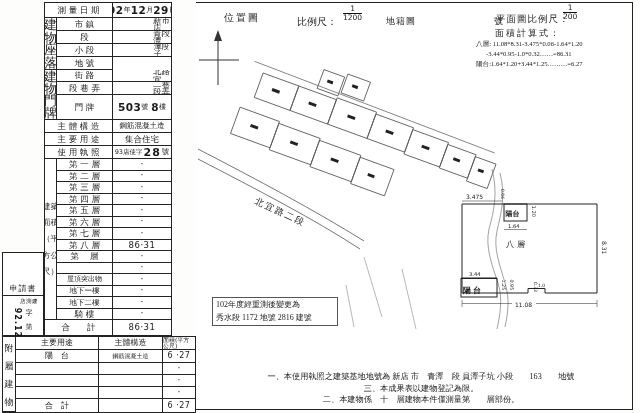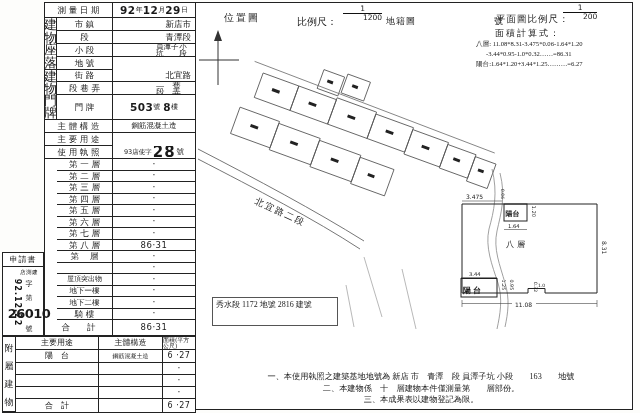--- a/index.html
+++ b/index.html
@@ -3,63 +3,63 @@
 <meta charset="utf-8">
 <style>
   html,body{margin:0;padding:0;}
   body{
     width:640px;height:413px;position:relative;background:#fdfdfb;
     font-family:"DejaVu Sans",sans-serif;color:#1a1a1a;overflow:hidden;
     -webkit-font-smoothing:antialiased;
   }
   
   #mainTable{
-    position:absolute;left:44px;top:2px;width:152px;height:334px;
+    position:absolute;left:44px;top:2px;width:128px;height:334px;
     display:grid;background:#fff;
     grid-template-columns:12px 56px 1fr;
     grid-template-rows:15px repeat(4,13px) 12px 13px 25px repeat(3,13px) repeat(14,11.5px) 1fr;
     border:1px solid #222;box-sizing:border-box;font-size:8.5px;
   }
   .gc{border-right:1px solid #222;border-bottom:1px solid #222;display:flex;
       align-items:center;justify-content:center;overflow:hidden;line-height:1;}
   .gc.val{border-right:none;}
   .gc.bb0{border-bottom:none;}
   .vlab{font-size:13px;text-align:center;word-break:break-all;
         display:block;padding-top:1px;}
   .sb{display:flex;justify-content:flex-end;width:100%;padding:0 4px;box-sizing:border-box;margin-left:39px;}
   .big{font-weight:bold;font-size:10.5px;letter-spacing:.5px;}
   .sm{font-size:7px;}
   .dot{font-size:9px;}
   .num{letter-spacing:.5px;}
   
   #appBox{position:absolute;left:2px;top:252px;width:42px;height:84px;background:#fff;
           border:1px solid #222;box-sizing:border-box;}
   #appBox .t{height:13px;border-bottom:1px solid #222;display:flex;align-items:center;
-             justify-content:center;font-size:8px;letter-spacing:1px;}
+             justify-content:center;font-size:8px;letter-spacing:1px;margin-top:29px;}
   #appBox .body{position:relative;height:69px;}
   #appStamp{position:absolute;left:-9px;top:31px;transform:rotate(90deg);
             font-weight:bold;font-size:8px;color:#111;letter-spacing:1px;white-space:nowrap;}
   #appRight{position:absolute;right:1px;top:0;width:26px;height:100%;display:flex;
             flex-direction:column;align-items:center;justify-content:space-between;padding:2px 0;box-sizing:border-box;}
   #appRight .o{font-size:5.5px;letter-spacing:.5px;}
   #appRight .z{font-size:7px;}
   #appRight .n{font-weight:bold;font-size:13px;letter-spacing:-.5px;white-space:nowrap;}
   
   #attTable{position:absolute;left:2px;top:336px;width:194px;height:77px;background:#fff;
     display:grid;grid-template-columns:13px 83px 64px 1fr;
     grid-template-rows:13px 13px 12px 12px 12px 1fr;
     border:1px solid #222;box-sizing:border-box;font-size:8px;}
   
   #panel{position:absolute;left:196px;top:2px;width:437px;height:408px;background:#fff;
          border-top:1px solid #222;border-right:1px solid #222;border-bottom:1px solid #222;
          box-sizing:border-box;}
   .abs{position:absolute;white-space:nowrap;}
   .frac{display:inline-block;text-align:center;font-size:7.5px;line-height:1.1;}
   .frac .fn{display:block;border-bottom:1px solid #111;padding:0 3px;}
-  .frac .fd{display:block;margin-left:20px;}
+  .frac .fd{display:block;}
   .serif{font-family:"Liberation Serif","DejaVu Serif",serif;}
   #calc{position:absolute;left:280px;top:36px;width:152px;font-size:6.6px;line-height:10px;
         color:#222;}
   #calc .c2{padding-left:10px;}
   #remark{position:absolute;left:16px;top:294px;width:126px;height:29px;border:1px solid #555;
           font-size:8px;line-height:12.5px;padding:1px 3px;box-sizing:border-box;color:#222;}
   #notes{position:absolute;left:18px;top:368px;width:414px;font-size:8.2px;line-height:11.5px;color:#222;text-align:center;}
   svg text{fill:#1a1a1a;}
 </style>
 </head>
@@ -123,27 +123,31 @@
   <div class="gc val" style="grid-area:8/3/9/4">
     <span class="big">503</span>
       <span class="sm">號</span>
       <span class="big" style="margin-left:3px">8</span>
       <span class="sm">樓</span>
   </div>
 
   <div class="gc" style="grid-area:9/1/10/3">主 體 構 造</div>
   <div class="gc val" style="grid-area:9/3/10/4;font-size:7.5px">鋼筋混凝土造</div>
   <div class="gc" style="grid-area:10/1/11/3">主 要 用 途</div>
+  <div class="gc val" style="grid-area:10/3/11/4">集合住宅</div>
   <div class="gc" style="grid-area:11/1/12/3">使 用 執 照</div>
   <div class="gc val" style="grid-area:11/3/12/4">
     <span style="font-size:6.5px">93店使字</span>
-      <span style="font-weight:bold;font-size:15px;letter-spacing:1px;margin:16px 1px">28</span>
+      <span style="font-weight:bold;font-size:11px;letter-spacing:1px;margin:16px 1px">28</span>
       <span style="font-size:7.5px">號</span>
   </div>
 
+  <div class="gc" style="grid-area:12/1/26/2">
+      <span class="vlab" style="line-height:16.1px;font-size:8px">建築面積（平方公尺）</span>
+    </div>
 
   <div class="gc" style="grid-area:12/2/13/3">第 一 層</div>
   <div class="gc val dot" style="grid-area:12/3/13/4">·</div>
   <div class="gc" style="grid-area:13/2/14/3">第 二 層</div>
   <div class="gc val dot" style="grid-area:13/3/14/4">·</div>
   <div class="gc" style="grid-area:14/2/15/3">第 三 層</div>
   <div class="gc val dot" style="grid-area:14/3/15/4">·</div>
   <div class="gc" style="grid-area:15/2/16/3">第 四 層</div>
   <div class="gc val dot" style="grid-area:15/3/16/4">·</div>
   <div class="gc" style="grid-area:16/2/17/3">第 五 層</div>
@@ -317,21 +321,22 @@
       <text transform="rotate(90 509.5 278.5)" x="509.5" y="278.5" font-size="4.8">0.95</text>
       <text transform="rotate(90 533.5 281)" x="533.5" y="281" font-size="4.5">0.32</text>
       <text x="538" y="286" font-size="4.5">1.0</text>
     </g>
     <text x="506" y="246" font-size="8" letter-spacing="3" fill="#222">八層</text>
     <text x="505.5" y="214.5" font-size="7" font-weight="bold" fill="#000">陽台</text>
     <text x="463" y="291.5" font-size="8" font-weight="bold" letter-spacing="2" fill="#000">陽台</text>
   </svg>
 
   <div id="remark" class="serif">
+    <div>102年度經重測後變更為</div>
     <div>秀水段 1172 地號 2816 建號</div>
   </div>
 
   <div id="notes" class="serif">
     <div>一、本使用執照之建築基地地號為 新店 市　青潭　段 員潭子坑 小段　　163　　地號</div>
+    <div>三、本成果表以建物登記為限。</div>
     <div>二、本建物係　十　層建物本件僅測量第　　層部份。</div>
-    <div>三、本成果表以建物登記為限。</div>
   </div>
 </div>
 
 </body></html>

